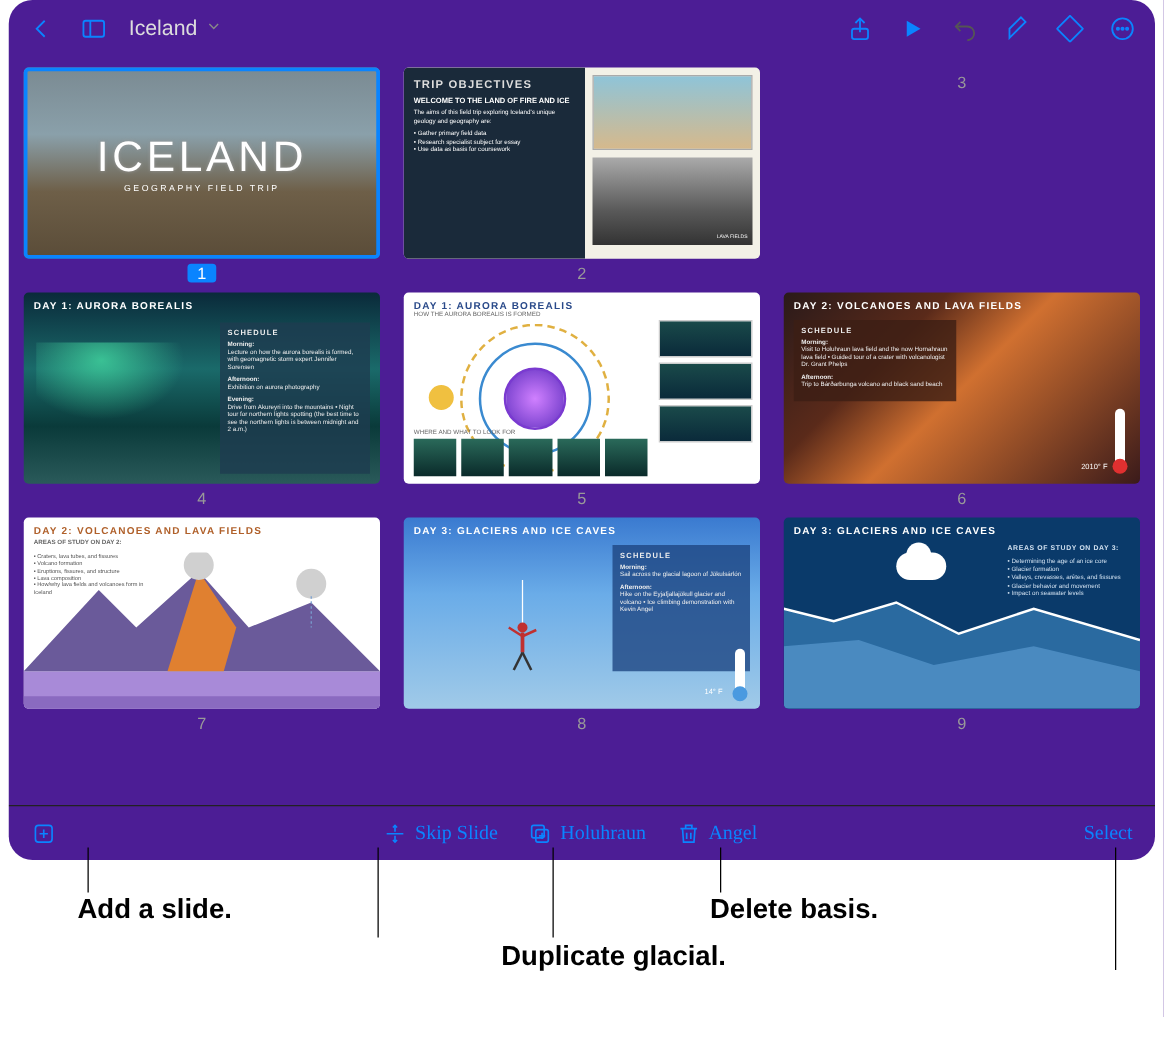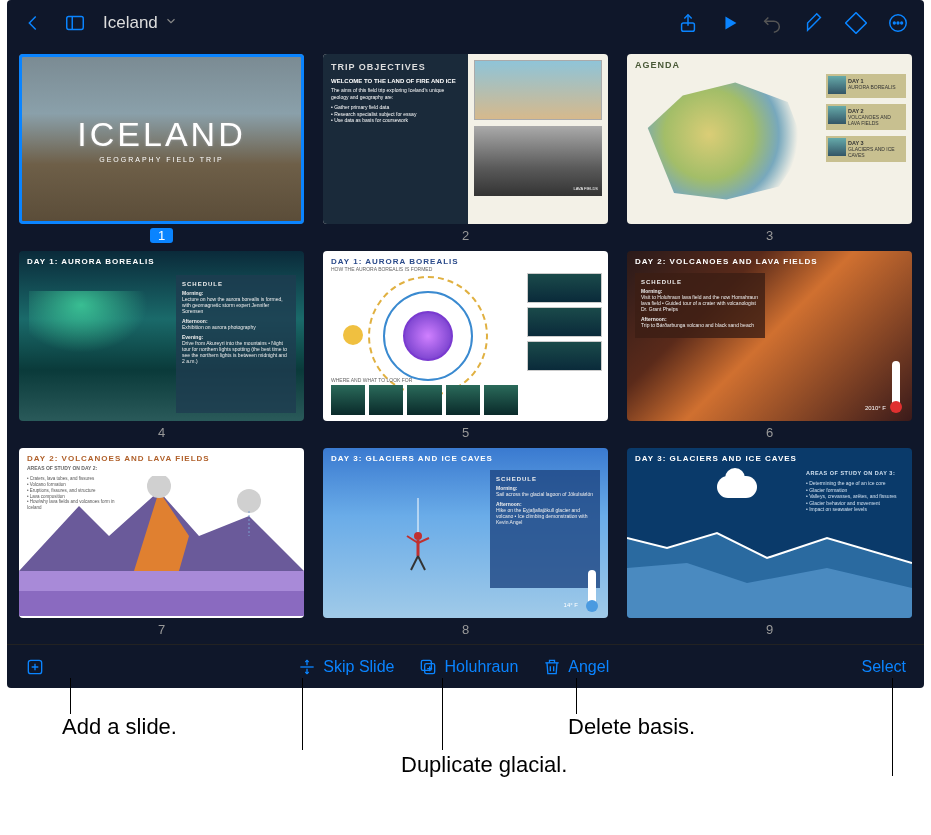--- a/index.html
+++ b/index.html
@@ -8,22 +8,22 @@
     height: 835px;
     background: #fff;
     font-family: -apple-system, "Helvetica Neue", Arial, sans-serif;
     overflow: hidden;
     position: relative;
   }
   .app-frame {
     position: absolute;
     left: 7px; top: 0;
     width: 917px; height: 688px;
-    background: #0f172a;
-    border-radius: 4px;
+    background: #4c1d95;
+    border-radius: 19px;
     overflow: hidden;
   }
   
   .topbar {
     height: 46px;
     display: flex;
     align-items: center;
     padding: 0 12px;
     color: #0a84ff;
     gap: 14px;
@@ -48,21 +48,21 @@
     position: absolute;
     left: 0; right: 0; top: 50px; bottom: 46px;
     overflow: auto;
     padding: 4px 12px 0 12px;
   }
   .row { display: flex; gap: 18px; justify-content: space-between; margin-bottom: 8px; }
   .slide-wrap { width: 285px; }
   .slide-wrap.selected .slide { outline: 3px solid #0a84ff; outline-offset: -3px; }
   .slide-wrap.selected .num-label { background:#0a84ff; color:#fff; border-radius:3px; padding:0 8px; display:inline-block; }
   .slide {
-    width: 285px; height: 170px;
+    width: 285px; height: 153px;
     background: #333;
     border-radius: 4px;
     overflow: hidden;
     position: relative;
     font-size: 7px;
     color: #eee;
   }
   .num { text-align: center; color: #999; font-size: 13px; margin-top: 4px; }
   
   .s1 { background: linear-gradient(#7a8a92 0%, #8aa0aa 35%, #6e5f48 65%, #5a4c38 100%); display:flex; align-items:center; justify-content:center; flex-direction:column; }
@@ -146,26 +146,27 @@
   .s9 svg { position:absolute; left:0; bottom:0; width:285px; height:110px; }
   .s9 .cloud { position:absolute; left:90px; top:28px; width:40px; height:22px; background:#fff; border-radius:12px; }
   .s9 .cloud::before { content:''; position:absolute; left:8px; top:-8px; width:20px; height:20px; background:#fff; border-radius:50%; }
   
   .bottombar {
     position:absolute; left:0; right:0; bottom:0; height:44px;
     display:flex; align-items:center; padding:0 18px;
     color:#0a84ff; font-size:16px;
     border-top:1px solid #222;
     gap:24px;
+    font-family:Liberation Serif, serif;
   }
   .bottombar .bspacer { flex:1; }
   .bb-btn { display:flex; align-items:center; gap:6px; cursor:pointer; }
   .bb-btn svg { width:20px; height:20px; stroke:currentColor; fill:none; stroke-width:1.6; }
   
-  .callouts { position:absolute; left:0; top:0; width:931px; height:835px; pointer-events:none; font-size:22px; color:#000; }
+  .callouts { position:absolute; left:0; top:0; width:931px; height:835px; pointer-events:none; font-size:22px; color:#000;font-weight:bold; }
   .callouts .line { position:absolute; background:#000; width:1px; }
   .callouts .lbl { position:absolute; white-space:nowrap; }
 </style>
 </head>
 <body>
 
 <div class="app-frame">
 
   <div class="topbar">
     <div class="tb-icon">
@@ -252,38 +253,20 @@
           <div class="right">
             <div class="img"></div>
             <div class="img2"></div>
             <div style="text-align:right;font-size:4px;color:#fff;margin-top:-10px;margin-right:4px">LAVA FIELDS</div>
           </div>
         </div>
         <div class="num">2</div>
       </div>
 
       <div class="slide-wrap">
-        <div class="slide s3">
-          <div class="hdr">AGENDA</div>
-          <div class="map"></div>
-          <div class="col">
-            <div class="chip">
-                <div class="d">DAY 1</div>
-                <div>AURORA BOREALIS</div>
-              </div>
-            <div class="chip">
-                <div class="d">DAY 2</div>
-                <div>VOLCANOES AND LAVA FIELDS</div>
-              </div>
-            <div class="chip">
-                <div class="d">DAY 3</div>
-                <div>GLACIERS AND ICE CAVES</div>
-              </div>
-          </div>
-        </div>
         <div class="num">3</div>
       </div>
     </div>
 
     <div class="row">
 
       <div class="slide-wrap">
         <div class="slide s4">
           <div class="hdr">DAY 1: AURORA BOREALIS</div>
           <div class="panel">

